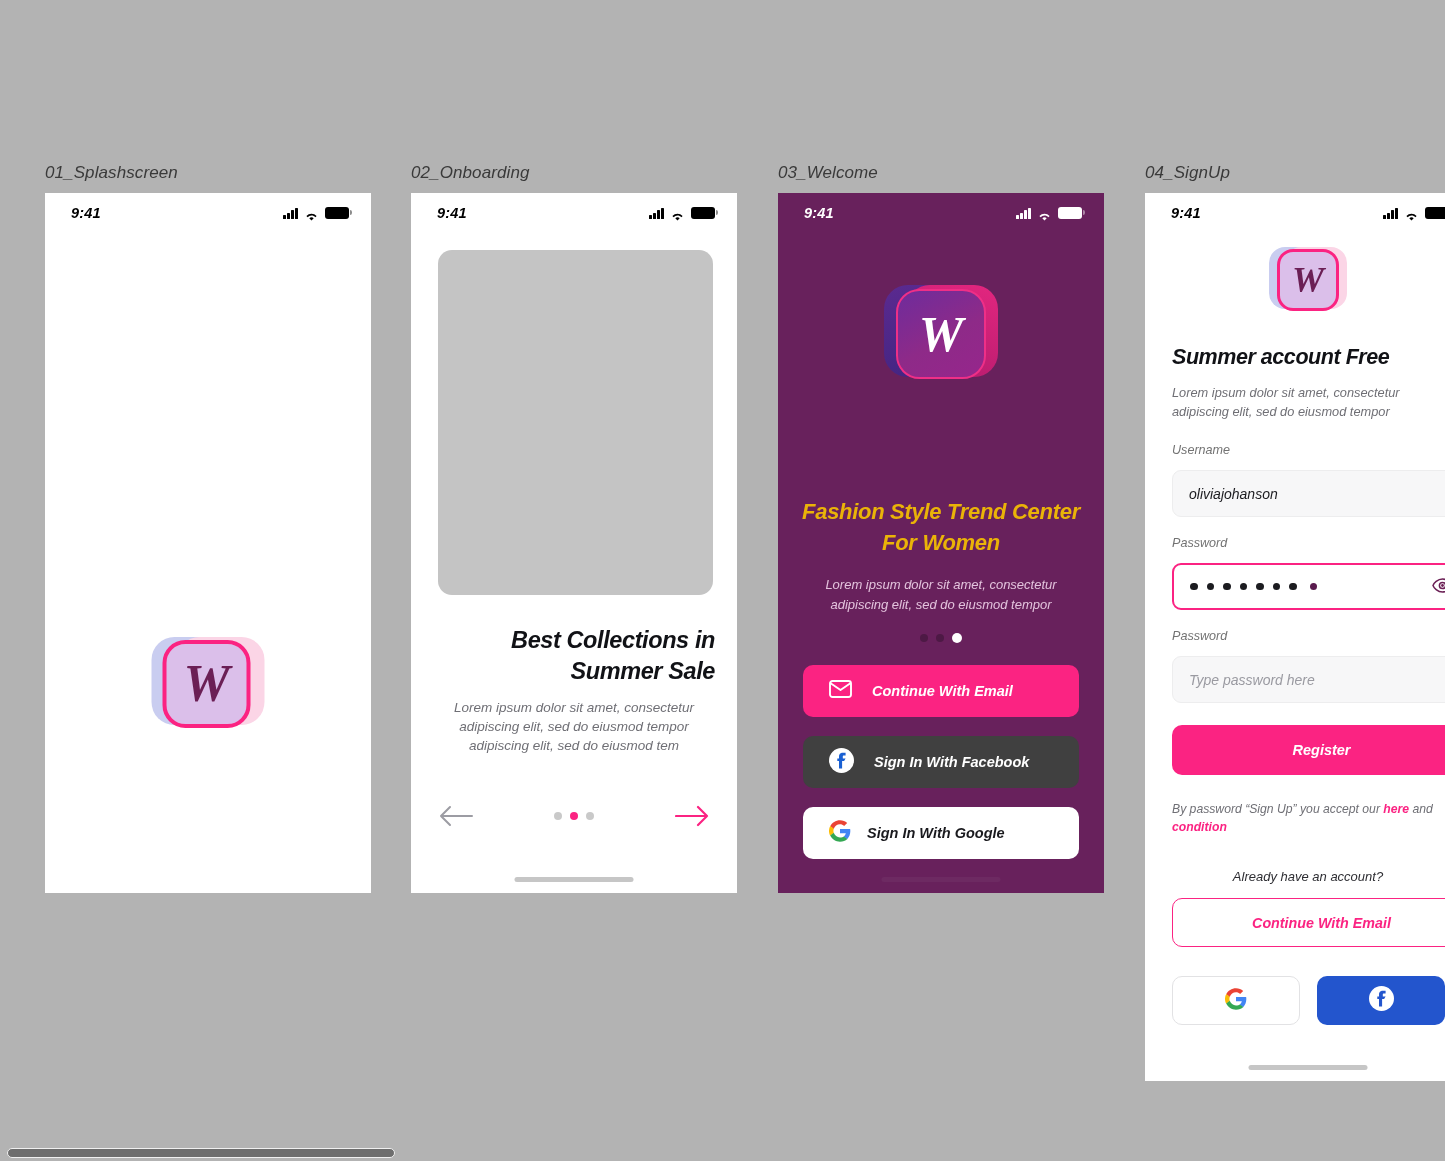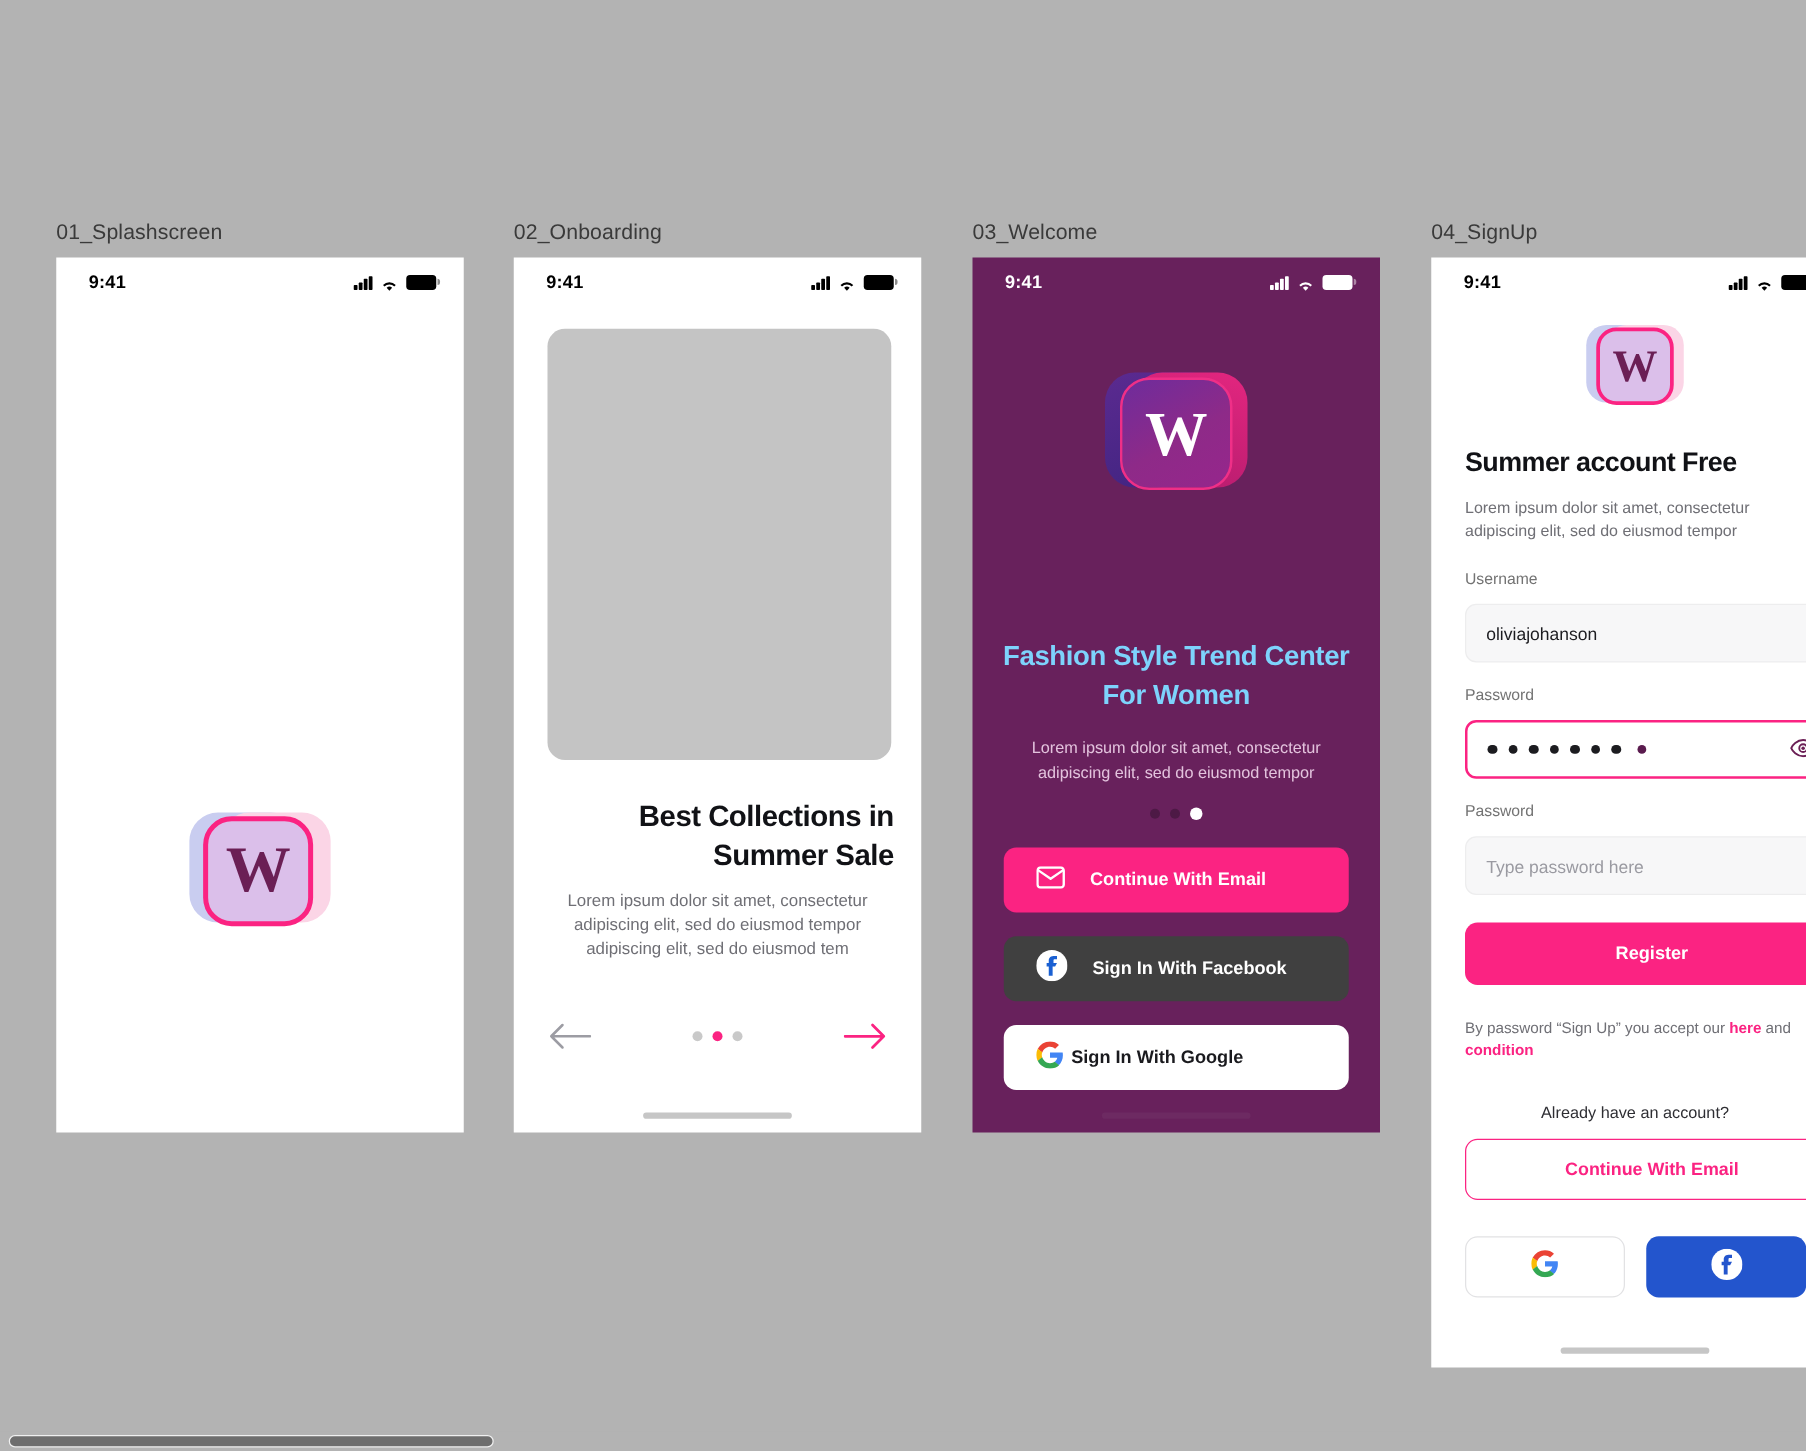--- a/index.html
+++ b/index.html
@@ -9,23 +9,24 @@
     height: 1161px;
     background: #b3b3b3;
     font-family: "Liberation Sans", sans-serif;
     overflow: hidden;
     position: relative;
   }
 
   
   #board {
     position: absolute;
-    left: 0; top: 13px;
+    left: 0; top: 0;
     width: 1158px;
     height: 1145px;
+    font-style: italic;
   }
 
   .frame-label {
     position: absolute;
     font-size: 17px;
     color: #3a3a3a;
     letter-spacing: 0.1px;
     font-family: "Liberation Sans", sans-serif;
     white-space: nowrap;
   }
@@ -177,36 +178,36 @@
     position: absolute; left: 28px; right: 28px; top: 612px;
     display: flex; align-items: center; justify-content: space-between;
   }
   #onboarding .arrow { width: 34px; height: 22px; cursor: pointer; }
 
   
   #welcome { left: 778px; top: 193px; width: 326px; height: 700px; background: #68215c; }
   #welcome .wlog { position: absolute; left: 50%; top: 92px; transform: translateX(-50%); width: 114px; height: 96px; }
   #welcome .w-title {
     position: absolute; left: 24px; right: 24px; top: 303px;
-    font-size: 22px; line-height: 31px; color: #7dd3fc; font-weight: bold;
+    font-size: 22px; line-height: 31px; color: #eab308; font-weight: bold;
     text-align: center; letter-spacing: -0.3px;
   }
   #welcome .w-body {
     position: absolute; left: 20px; right: 20px; top: 382px;
     font-size: 13px; line-height: 19.5px; color: #e3c3dd; text-align: center;
   }
   #welcome .w-dots { position: absolute; left: 0; right: 0; top: 440px; }
   #welcome .w-btns { position: absolute; left: 25px; right: 25px; top: 472px; }
   #welcome .w-btns .btn { height: 52px; margin-bottom: 19px; padding-left: 26px; }
   #welcome .btn-email { background: #fb2382; }
   #welcome .btn-email .btn-label { color:#fff; font-size:14.5px; margin-left: 20px;}
   #welcome .btn-fb { background: #404040; }
   #welcome .btn-fb .btn-label { color:#fff; font-size:14.5px; margin-left: 20px;}
   #welcome .btn-google { background: #ffffff; }
-  #welcome .btn-google .btn-label { color:#1a1a1e; font-size:14.5px; margin-left: 6px;}
+  #welcome .btn-google .btn-label { color:#1a1a1e; font-size:14.5px; margin-left: 16px;}
 
   
   #signup { left: 1145px; top: 193px; width: 326px; height: 888px; }
   #signup .su-logo { position: absolute; left: 50%; top: 54px; transform: translateX(-50%); width: 78px; height: 66px; }
   #signup .su-title {
     position: absolute; left: 27px; top: 152px;
     font-size: 21.5px; font-weight: bold; color: #111216; letter-spacing: -0.45px;
   }
   #signup .su-sub {
     position: absolute; left: 27px; right: 22px; top: 190px;

